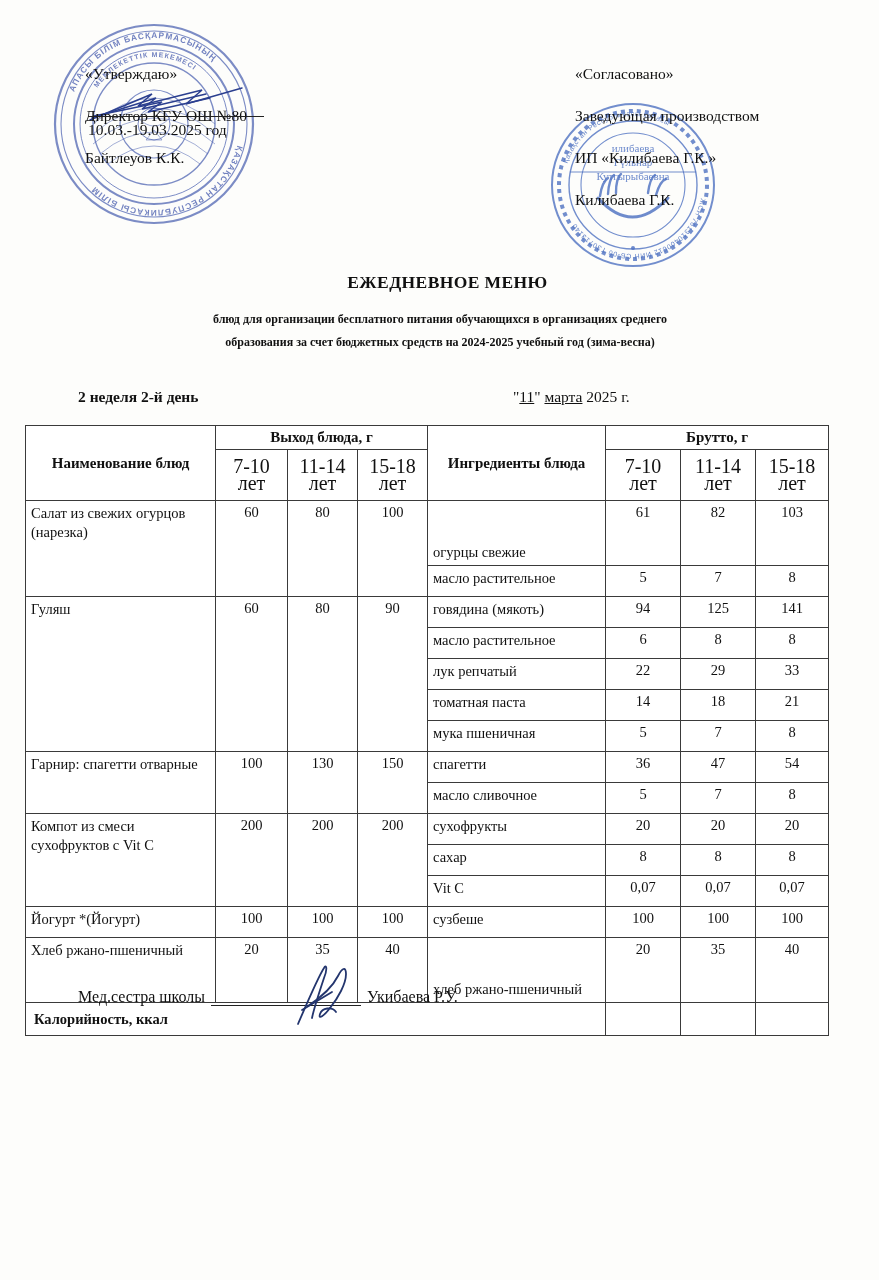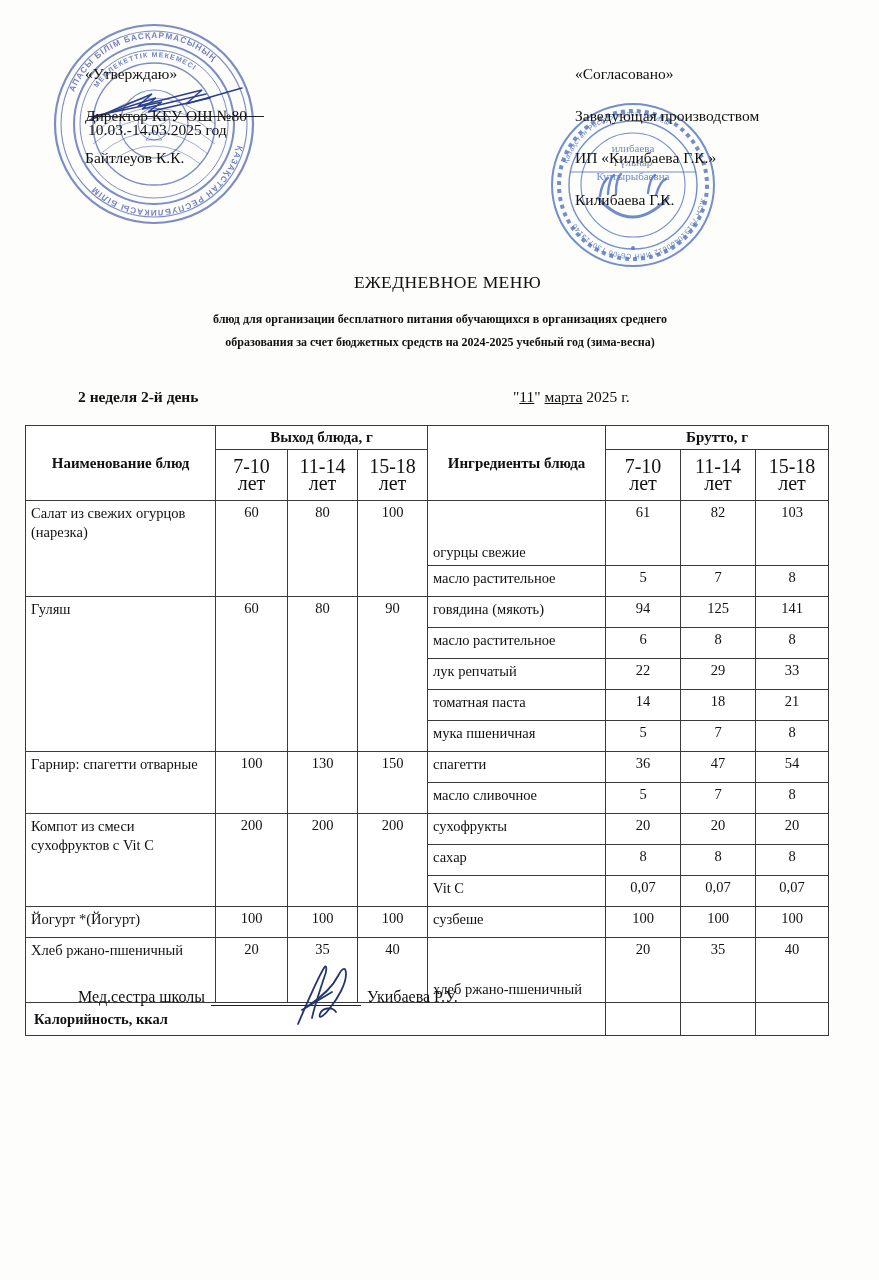--- a/index.html
+++ b/index.html
@@ -58,21 +58,21 @@
 
   
   .scribble { position: absolute; z-index: 2; pointer-events: none; }
 
   
   .doc-title {
     position: absolute;
     left: 0; right: 0;
     top: 272px;
     text-align: center;
-    font-weight: normal;
+    font-weight: bold;
     font-size: 17.5px;
     letter-spacing: .4px;
     padding-left: 16px;
   }
   .doc-subtitle {
     position: absolute;
     left: 110px;
     width: 660px;
     top: 308px;
     text-align: center;
@@ -228,21 +228,21 @@
     <svg width="185" height="42" viewBox="0 0 185 42" aria-hidden="true">
       <g fill="none" stroke="#2b3f8f" stroke-width="1.5" stroke-linecap="round">
         <path d="M8 36 L70 10 L56 22 L120 6 L104 20 L160 4"></path>
         <path d="M10 34 L74 14 L60 25 L124 10"></path>
         <path d="M12 32 L80 18 L66 28 L128 14"></path>
       </g>
     </svg>
   </div>
 
   <div class="sig-rule"></div>
-  <div class="date-range">10.03.-14.03.2025 год</div>
+  <div class="date-range">10.03.-19.03.2025 год</div>
 
   <div class="approval right">
     <span class="ln">«Согласовано»</span>
     <span class="ln">Заведующая производством</span>
     <span class="ln">ИП «Килибаева Г.К.»</span>
     <span class="ln">Килибаева Г.К.</span>
   </div>
 
   <div class="doc-title">ЕЖЕДНЕВНОЕ МЕНЮ</div>
   <div class="doc-subtitle">

